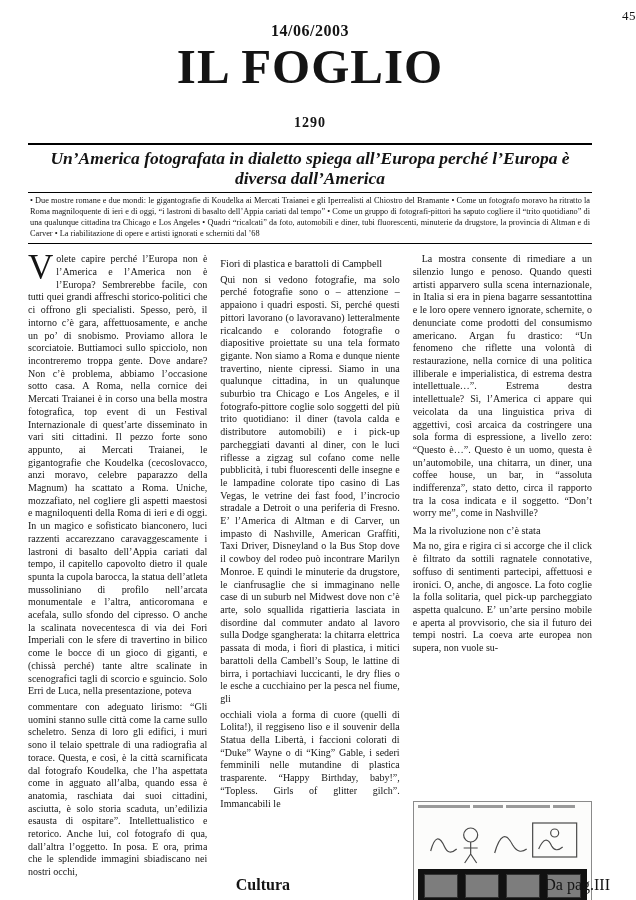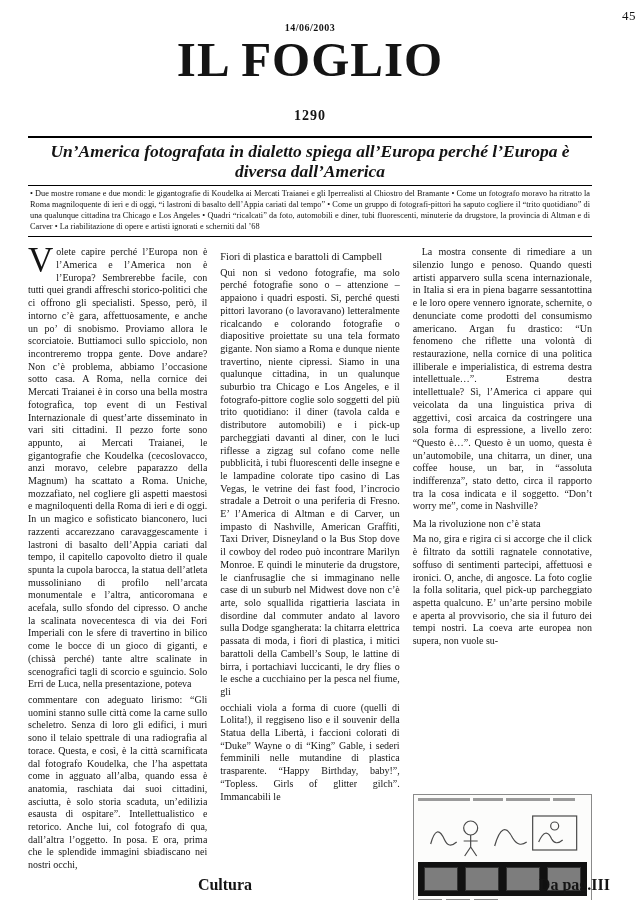--- a/index.html
+++ b/index.html
@@ -12,21 +12,21 @@
     overflow:hidden;
   }
   .page { padding:6px 44px 0 28px; position:relative; height:100%; }
 
   .pagenum {
     position:absolute; top:8px; right:0px;
     font-size:13px; letter-spacing:0.5px;
   }
 
   .header { text-align:center; padding-top:16px; }
-  .date { font-weight:bold; font-size:10px; letter-spacing:0.5px; }
+  .date { font-weight:bold; font-size:16px; letter-spacing:0.5px; }
   .masthead {
     font-size:49px; font-weight:bold; line-height:1.0;
     letter-spacing:1px; margin-top:2px;
   }
   .issue { font-weight:bold; font-size:14px; margin-top:24px; letter-spacing:1px; }
 
   .rule { border:none; border-top:1px solid #000; }
   .rule-thick { border-top:2px solid #000; }
   .headline-block { margin-top:12px; }
   .headline {
@@ -78,26 +78,26 @@
     height:34px; background:#111;
     display:flex; align-items:center; justify-content:space-around;
     padding:0 3px; margin-top:2px;
   }
   .filmstrip span { display:block; width:34px; height:24px; background:#7d7d7d; border:1px solid #333; }
   .strip-foot { display:flex; gap:4px; margin-top:3px; }
   .strip-foot span { display:block; width:24px; height:8px; border:1px solid #888; background:#e8e8e6; }
 
   .footer { position:absolute; left:0; right:0; bottom:4px; height:20px; }
   .section {
-    position:absolute; left:160px; width:130px; text-align:center;
+    position:absolute; left:160px; width:130px; text-align:right;
     font-weight:bold; font-size:16px;
   }
   .continuation {
     position:absolute; right:26px;
-    font-weight:bold; font-size:16px;
+    font-weight:normal; font-size:16px;
   }
 </style>
 </head>
 <body>
 
 <div class="page">
 
   <div class="pagenum">45</div>
 
   <div class="header">

